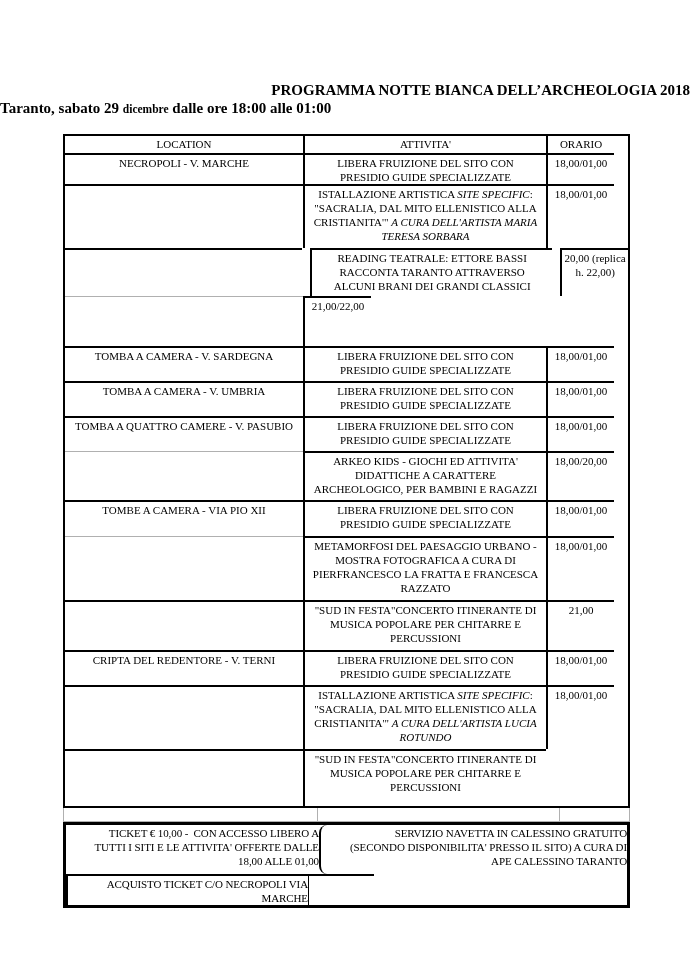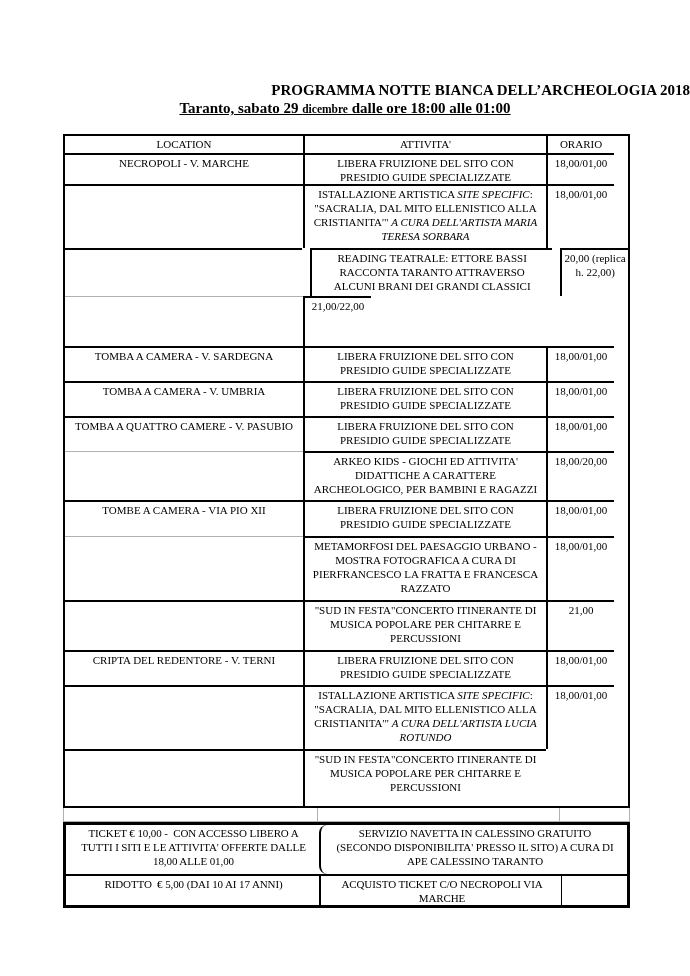--- a/index.html
+++ b/index.html
@@ -15,25 +15,24 @@
     padding-top: 81px;
     overflow: hidden;
   }
   .title {
     text-align: right;
     font-weight: bold;
     font-size: 15px;
     line-height: 18px;
   }
   .subtitle {
-    text-align: center;
+    text-align: left;
     font-weight: bold;
     font-size: 15px;
     line-height: 18px;
-    text-decoration: underline;
   }
   .subtitle .small { font-size: 11.5px; }
 
   
   .stable {
     margin: 16px 0 0 63px;
     width: 567px;
     box-sizing: border-box;
     border: 2px solid #000;
     font-size: 11px;
@@ -81,21 +80,21 @@
     line-height: 14px;
     letter-spacing: -0.1px;
   }
   .frow { display: flex; box-sizing: border-box; overflow: hidden; }
   .frow1 { height: 49px; }
   .frow2 { height: 31px; }
   .frow2 .fcell { border-top: 2px solid #000; }
   .fcell {
     box-sizing: border-box;
     overflow: hidden;
-    text-align: center;
+    text-align: right;
     padding: 1px 0 8px 2px;
     white-space: pre;
   }
   .fc1 { width: 253px; }
   .fc2 { width: 308px; border-left: 2px solid #000; border-radius: 8px; }
   .fcmid { width: 242px; border-left: 2px solid #000; }
   .fcempty { width: 66px; border-left: 1px solid #000; }
 </style>
 </head>
 <body>
@@ -217,20 +216,19 @@
   <div class="fblock">
     <div class="frow frow1">
       <div class="fcell fc1">TICKET € 10,00 -  CON ACCESSO LIBERO A
 TUTTI I SITI E LE ATTIVITA' OFFERTE DALLE
 18,00 ALLE 01,00</div>
       <div class="fcell fc2">SERVIZIO NAVETTA IN CALESSINO GRATUITO
 (SECONDO DISPONIBILITA' PRESSO IL SITO) A CURA DI
 APE CALESSINO TARANTO</div>
     </div>
     <div class="frow frow2">
-      <div class="fcell fc1">RIDOTTO  € 5,00 (DAI 10 AI 17 ANNI)</div>
       <div class="fcell fcmid">ACQUISTO TICKET C/O NECROPOLI VIA
 MARCHE</div>
       <div class="fcell fcempty"></div>
     </div>
   </div>
 
 </div>
 
 </body></html>

